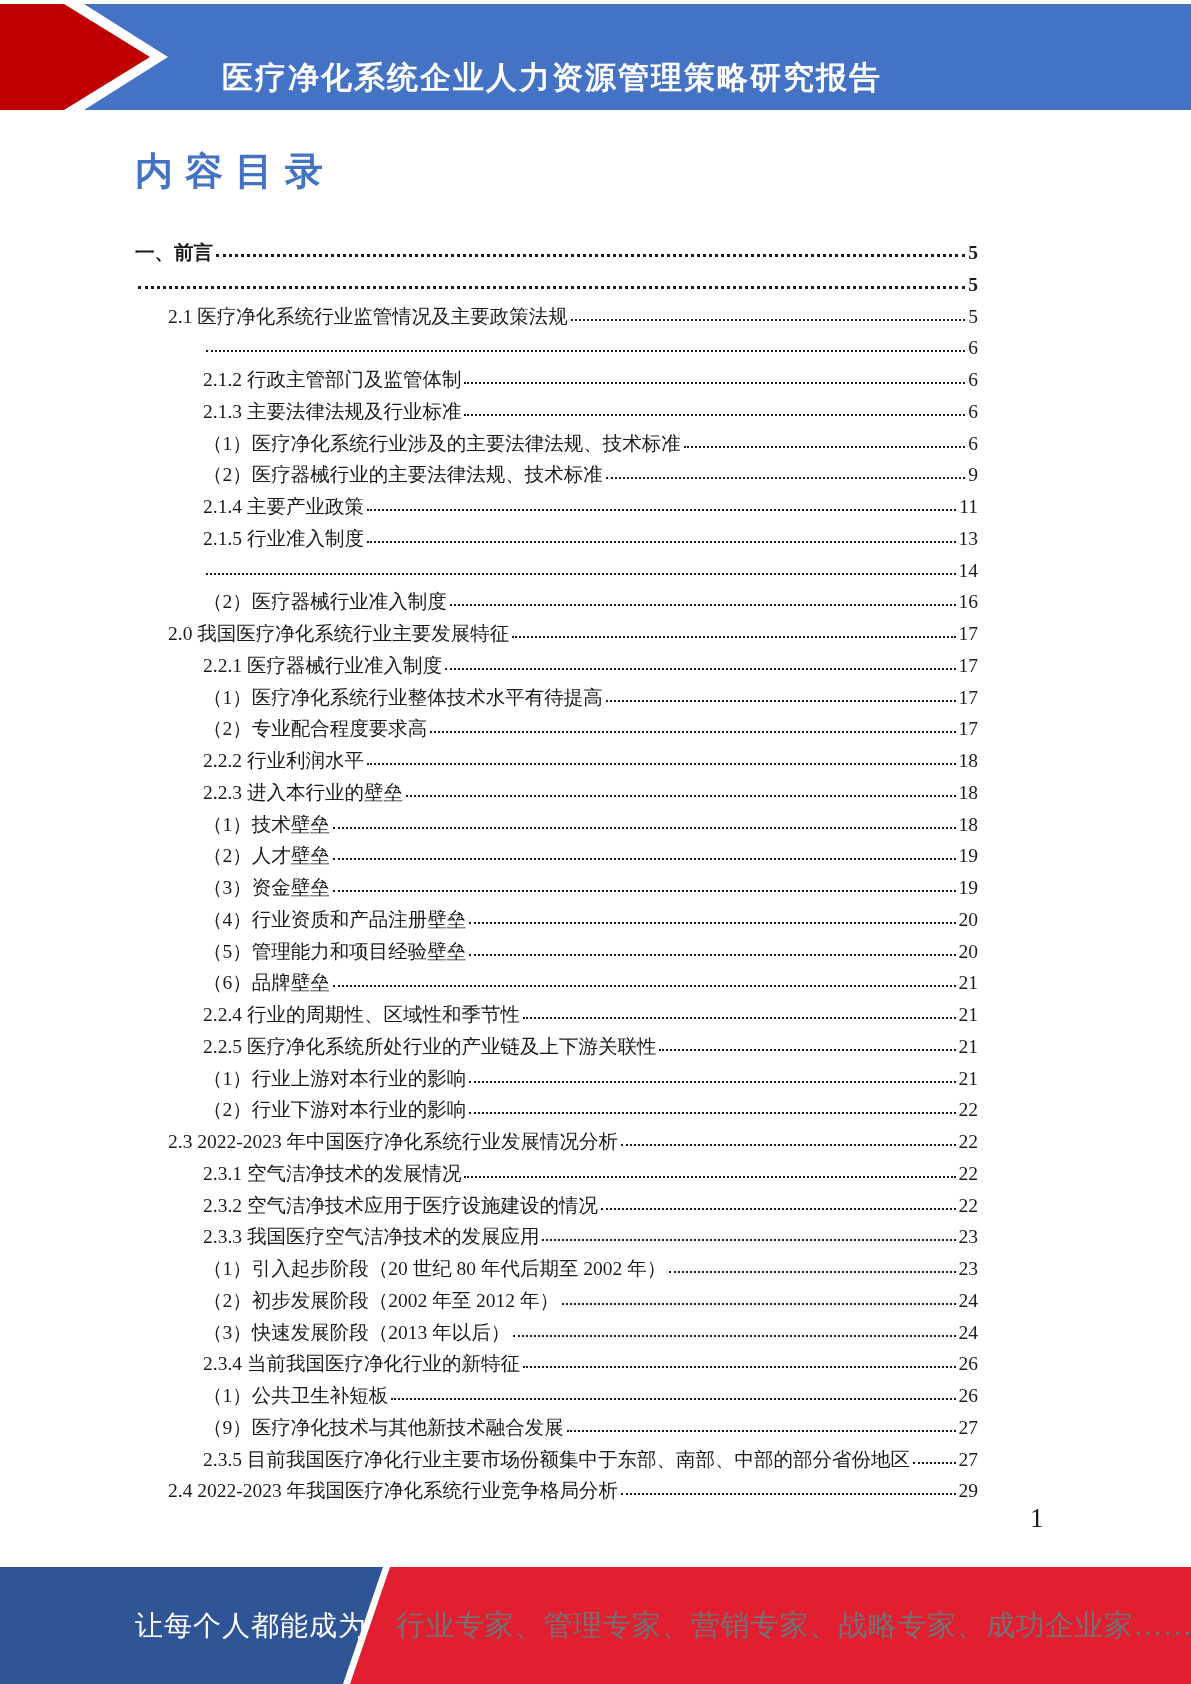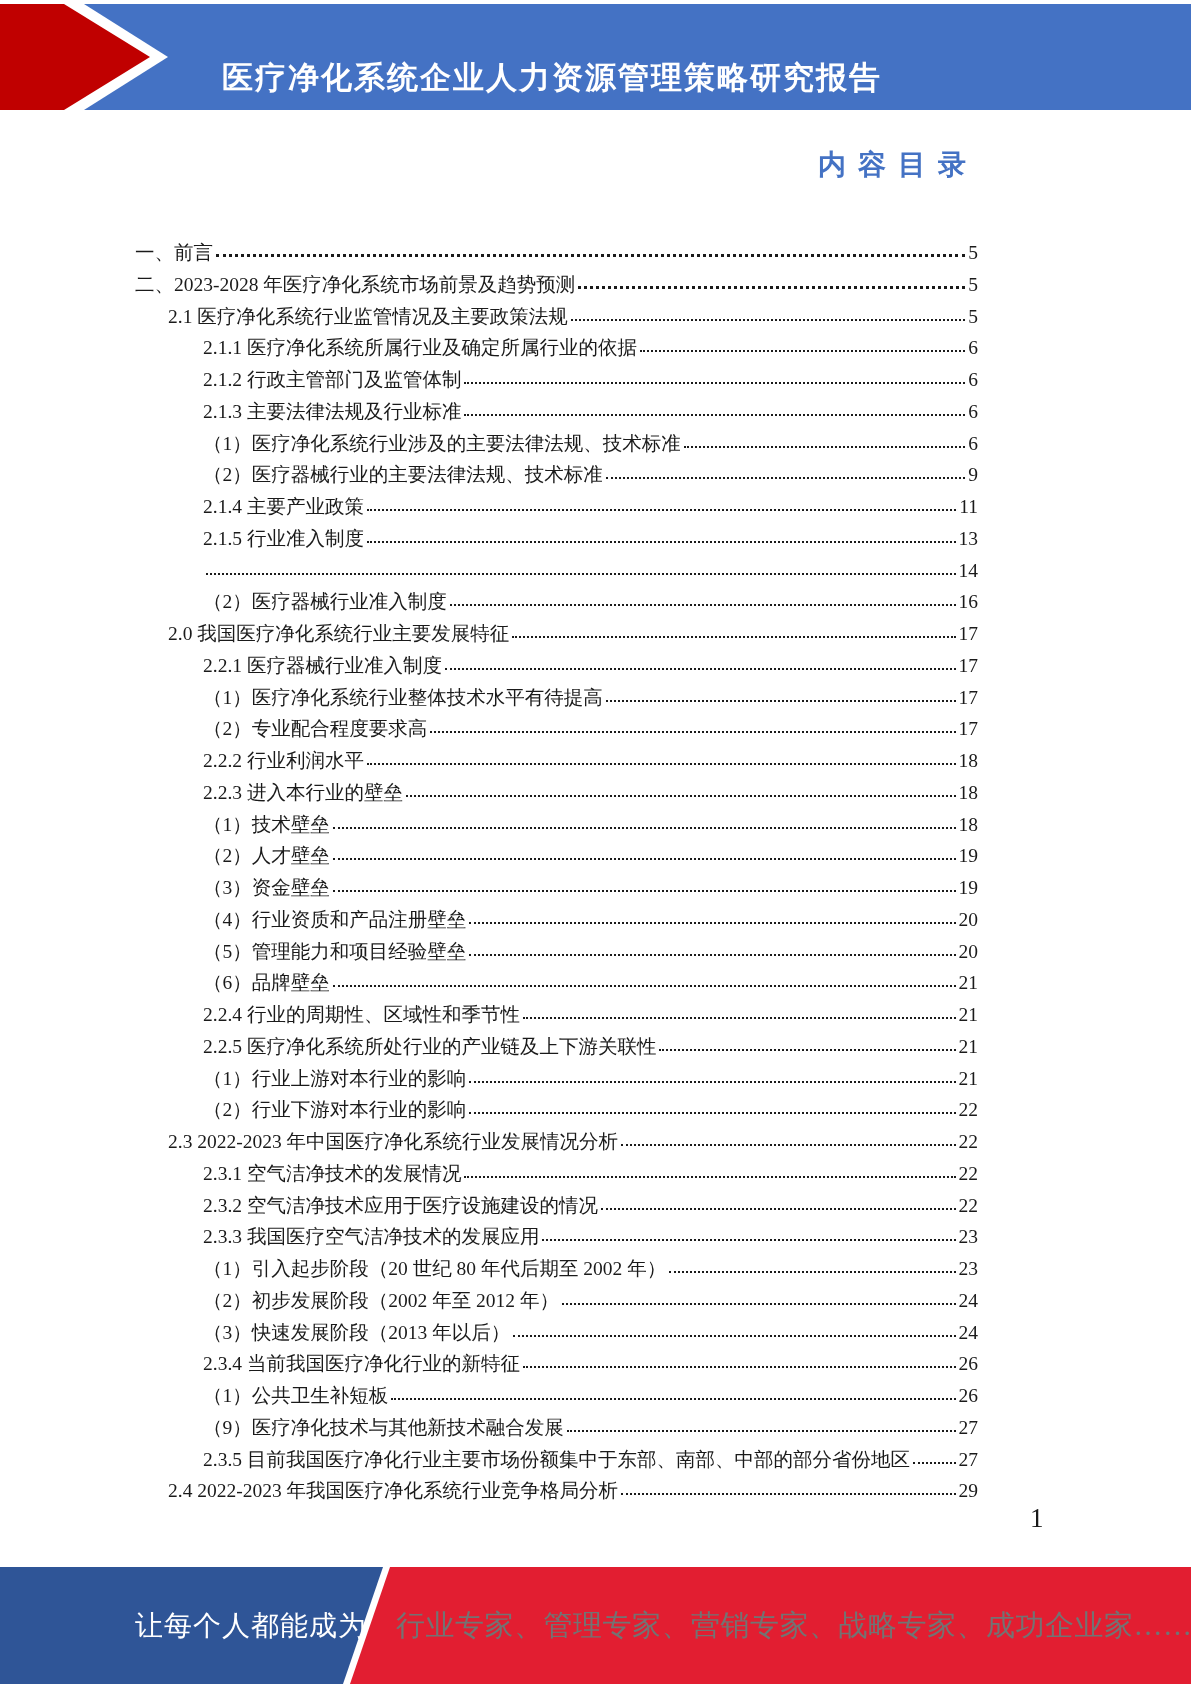--- a/index.html
+++ b/index.html
@@ -34,42 +34,42 @@
     font-weight:700;
     font-size:31px;
     letter-spacing:2px;
     white-space:nowrap;
   }
   
   .toc-title{
     position:absolute;
     top:146px;left:135px;width:843px;
     margin:0;
-    text-align:right;
+    text-align:left;
     color:#4472C4;
-    font-size:28px;
+    font-size:38px;
     font-weight:700;
     letter-spacing:12px;
     font-family:"Liberation Serif", serif;
   }
   
   .toc{
     position:absolute;
     left:135px;top:237px;
     width:843px;
   }
   .toc-row{
     display:flex;
     align-items:baseline;
     height:31.75px;
     line-height:31.75px;
     font-size:19.5px;
     white-space:nowrap;
   }
-  .toc-row.bold{font-weight:400;}
+  .toc-row.bold{font-weight:700;}
   .toc-row.lvl1{padding-left:33px;}
   .toc-row.lvl2{padding-left:68px;}
   .toc-label{white-space:nowrap;}
   .toc-leader{
     flex:1;
     min-width:12px;
     border-bottom:2px dotted #1a1a1a;
     margin:0 3px;
     transform:translateY(-2px);
   }
@@ -132,31 +132,29 @@
 
   <h2 class="toc-title">内容目录</h2>
 
   <nav class="toc">
       <div class="toc-row lvl0 bold">
     <span class="toc-label">一、前言</span>
     <span class="toc-leader"></span>
     <span class="toc-page">5</span>
   </div>
       <div class="toc-row lvl0 bold">
-    <span class="toc-label">二、2023-2028 年医疗净化系统市场前景及趋势预测</span>
     <span class="toc-leader"></span>
     <span class="toc-page">5</span>
   </div>
       <div class="toc-row lvl1">
     <span class="toc-label">2.1 医疗净化系统行业监管情况及主要政策法规</span>
     <span class="toc-leader"></span>
     <span class="toc-page">5</span>
   </div>
       <div class="toc-row lvl2">
-    <span class="toc-label">2.1.1 医疗净化系统所属行业及确定所属行业的依据</span>
     <span class="toc-leader"></span>
     <span class="toc-page">6</span>
   </div>
       <div class="toc-row lvl2">
     <span class="toc-label">2.1.2 行政主管部门及监管体制</span>
     <span class="toc-leader"></span>
     <span class="toc-page">6</span>
   </div>
       <div class="toc-row lvl2">
     <span class="toc-label">2.1.3 主要法律法规及行业标准</span>

